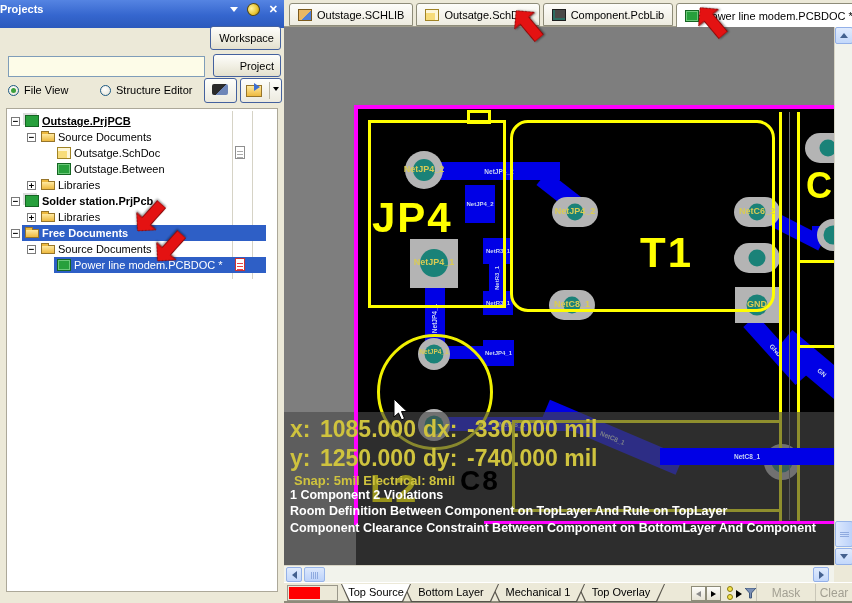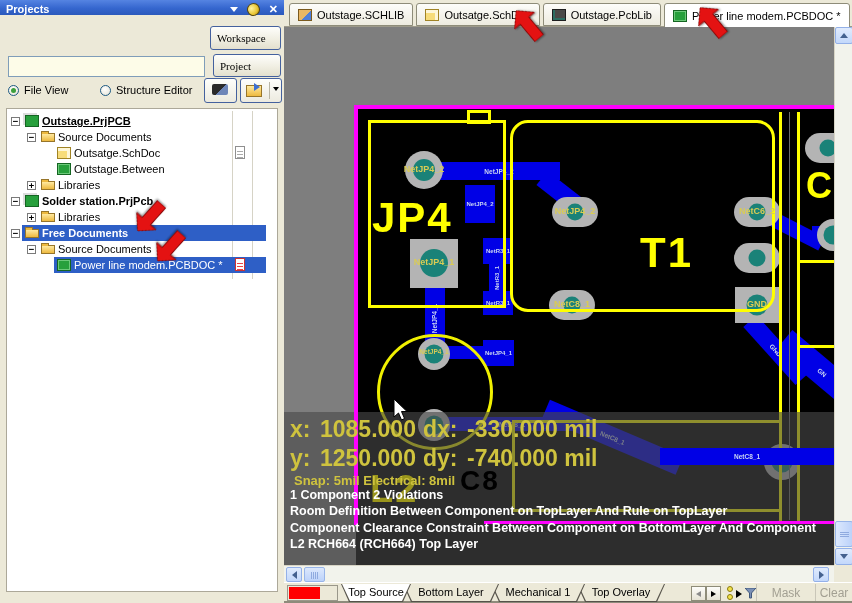--- a/index.html
+++ b/index.html
@@ -1,31 +1,31 @@
 <!DOCTYPE html>
 <html><head>
 <meta charset="utf-8">
 <style>
   html,body{margin:0;padding:0;}
   body{width:852px;height:603px;overflow:hidden;background:#ECE9D8;
        font-family:"Liberation Sans",sans-serif;-webkit-font-smoothing:antialiased;}
   #root{position:relative;width:852px;height:603px;}
   
   #projects-panel{position:absolute;left:0;top:0;width:284px;height:603px;background:#ECE9D8;border-right:1px solid #C6C3B4;}
-  .p-header{position:absolute;left:0;top:0;width:284px;height:15px;
+  .p-header{position:absolute;left:0;top:0;width:284px;height:28px;
     background:linear-gradient(180deg,#5584E2 0%,#3566CE 55%,#2B59BC 100%);
-    color:#fff;font-size:11px;font-weight:bold;line-height:18px;padding-left:6px;box-sizing:border-box;}
+    color:#fff;font-size:11px;font-weight:bold;line-height:18px;box-sizing:border-box;}
   .hicons{position:absolute;right:6px;top:0;height:18px;display:flex;align-items:center;gap:9px;}
   .tri-down{width:0;height:0;border-left:4px solid transparent;border-right:4px solid transparent;border-top:5px solid #fff;}
   .pin-ic{width:11px;height:11px;border-radius:50%;background:radial-gradient(circle at 35% 35%,#FFF3A0,#E8C430 60%,#8A6A10);border:1px solid #5A4A10;transform:rotate(-20deg);}
   .x-ic{color:#fff;font-size:11px;font-weight:bold;line-height:11px;}
   .combo{position:absolute;left:8px;top:28px;width:197px;height:21px;background:#fff;border:1px solid #7F9DB9;box-sizing:border-box;font-size:11px;line-height:19px;padding-left:5px;color:#000;}
   .combo .dd{position:absolute;right:1px;top:1px;width:17px;height:17px;background:linear-gradient(180deg,#E5EEFD,#C2D6F9);border:1px solid #9EBBE8;display:flex;align-items:center;justify-content:center;}
   .combo .dd i{width:0;height:0;border-left:3.5px solid transparent;border-right:3.5px solid transparent;border-top:4px solid #41587C;}
-  .xpbtn{position:absolute;background:linear-gradient(180deg,#FEFEFB,#EFEDE0 60%,#E3E0CE);border:1px solid #44619E;border-radius:3px;font-size:11px;color:#000;text-align:left;font-family:Liberation Serif, serif;}
+  .xpbtn{position:absolute;background:linear-gradient(180deg,#FEFEFB,#EFEDE0 60%,#E3E0CE);border:1px solid #44619E;border-radius:3px;font-size:11px;color:#000;text-align:right;font-family:Liberation Sans, sans-serif;}
   .b1{left:210px;top:26px;width:71px;height:24px;}
   .b2{left:213px;top:54px;width:68px;height:23px;}
   .pinput{position:absolute;left:8px;top:56px;width:197px;height:21px;background:#FDFCE8;border:1px solid #7F9DB9;box-sizing:border-box;}
   .radio-row{position:absolute;left:0;top:82px;width:284px;height:22px;font-size:11px;color:#000;}
   .radio{position:absolute;width:11px;height:11px;border-radius:50%;border:1px solid #1D5A83;background:radial-gradient(circle at 40% 35%,#fff,#E4E2D4);box-sizing:border-box;}
   .radio.sel::after{content:"";position:absolute;left:2px;top:2px;width:5px;height:5px;border-radius:50%;background:#3CA03C;}
   .rlabel{position:absolute;top:2px;}
   .tbtn{position:absolute;top:-4px;height:25px;background:linear-gradient(180deg,#FEFEFB,#ECEADF);border:1px solid #44619E;border-radius:3px;box-sizing:border-box;}
   .tbtn1{left:204px;width:33px;}
   .tbtn2{left:240px;width:42px;}
@@ -213,21 +213,21 @@
       <div class="dtab">
         <div class="ic ic-schlib"></div>
         <span>Outstage.SCHLIB</span>
       </div>
       <div class="dtab">
         <div class="ic ic-schdoc"></div>
         <span>Outsatge.SchDoc</span>
       </div>
       <div class="dtab">
         <div class="ic ic-pcblib"></div>
-        <span>Outstage.PcbLib</span>
+        <span>Component.PcbLib</span>
       </div>
       <div class="dtab active">
         <div class="ic ic-pcbdoc"></div>
         <span>Power line modem.PCBDOC *</span>
       </div>
     </div>
 
   <div id="scene">
     <div class="board"></div>
 
@@ -351,21 +351,20 @@
       <div class="pad" style="left: 533px; top: 192px; width: 32px; height: 32px; border-radius: 50%;">
         <div class="teal" style="width: 19px; height: 19px;"></div>
       </div>
       <div class="pad" style="left: 480px; top: 417px; width: 36px; height: 36px; border-radius: 50%;">
         <div class="teal" style="width: 21px; height: 21px;"></div>
       </div>
       <div class="padlbl" style="left: 468px; top: 429px; width: 60px; font-size: 6.5px;">NetC8_1</div>
       <div class="statline" style="top: 461px;">1 Component 2 Violations</div>
       <div class="statline" style="top: 494px;">Component Clearance Constraint Between Component on BottomLayer And Component</div>
       <div class="statline" style="top: 477px;">Room Definition Between Component on TopLayer And Rule on TopLayer</div>
-      <div class="statline" style="top: 510px;">L2 RCH664 (RCH664) Top Layer</div>
     </div>
 
   <div class="vscroll">
     <div class="sbtn up" style="top:0;height:17px;">
         <i></i>
       </div>
     <div class="vthumb">
         <span class="grip"></span>
       </div>
     <div class="sbtn dn" style="top:521px;height:17px;">

